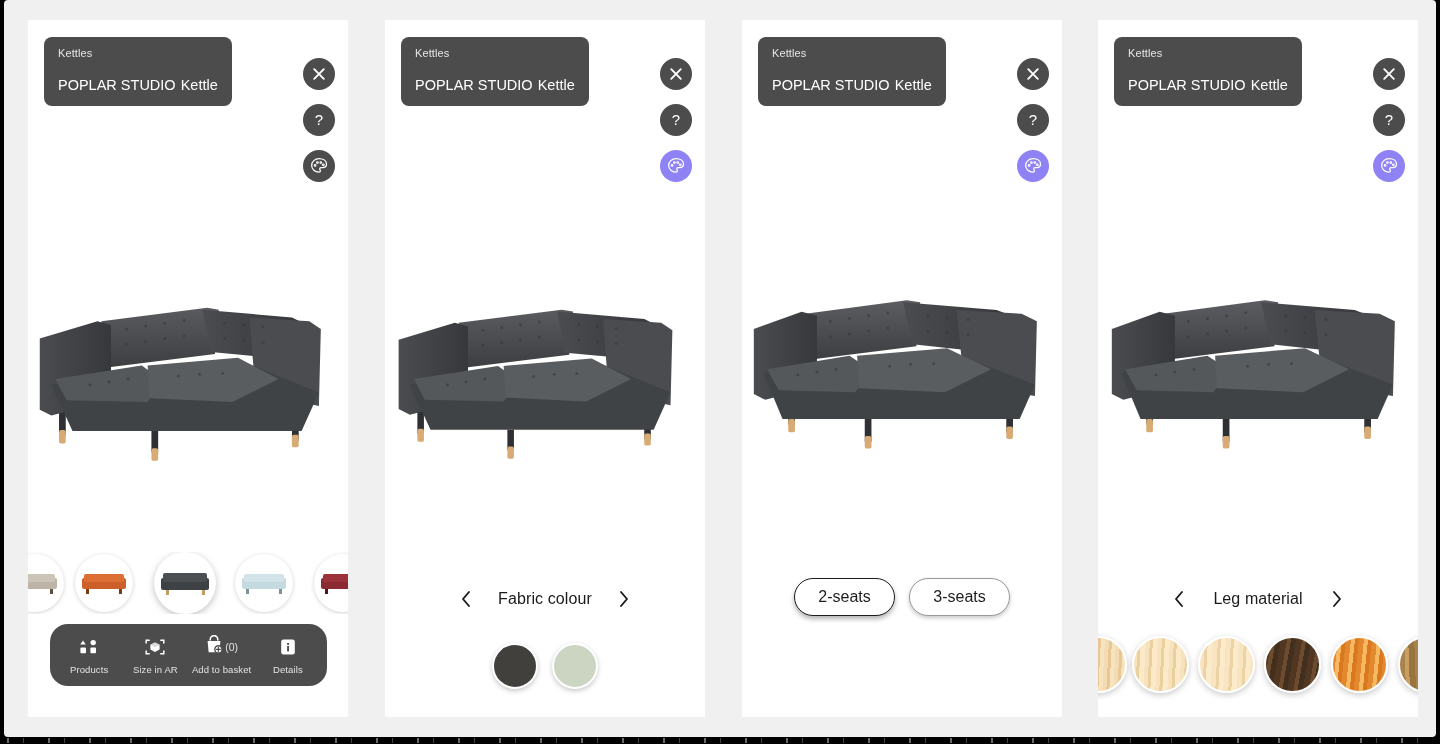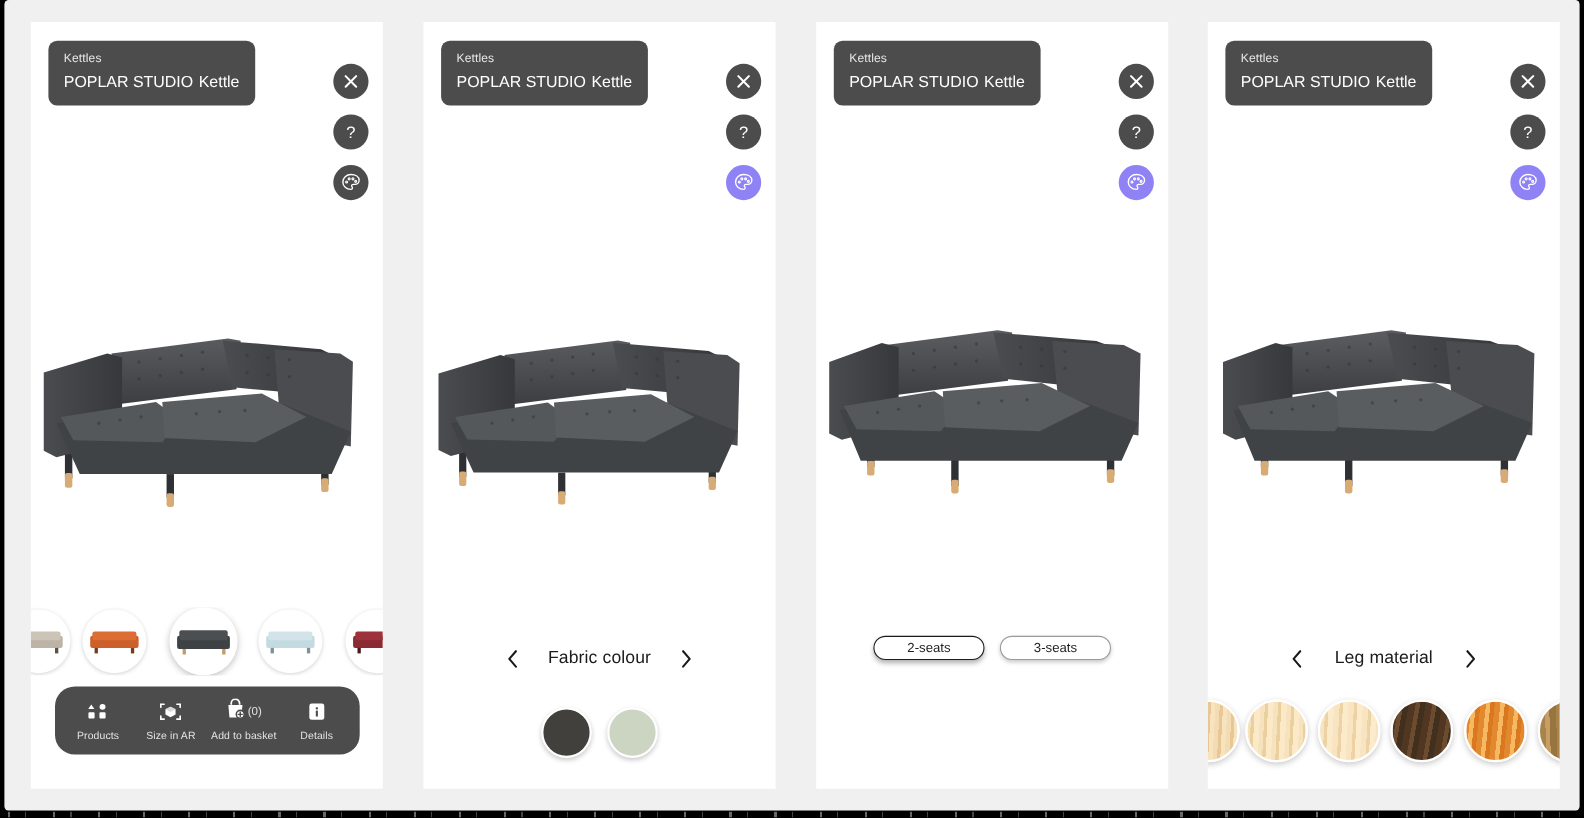--- a/index.html
+++ b/index.html
@@ -70,21 +70,21 @@
   .title-chip .brandline {
     color: #e6e6e6;
     font-size: 11px;
     line-height: 15px;
     letter-spacing: .1px;
   }
   .title-chip .prodline {
     color: #ffffff;
     font-size: 14.5px;
     line-height: 20px;
-    margin-top: 4px;
+    margin-top: 14px;
     white-space: nowrap;
   }
   .title-chip .prodline .sub { margin-left: 5px; }
 
   
   .round-btn {
     position: absolute;
     right: 13px;
     width: 32px; height: 32px;
     border-radius: 50%;
@@ -196,27 +196,27 @@
 
   .size-row {
     margin-top: 18px;
     display: flex;
     align-items: center;
     justify-content: center;
     gap: 14px;
   }
   .pill {
     min-width: 101px;
-    height: 22px;
+    height: 38px;
     border-radius: 20px;
     background: #ffffff;
     border: 1.4px solid #9a9a9a;
     box-shadow: 0 2px 4px rgba(0,0,0,.22);
     display: flex; align-items: center; justify-content: center;
-    font-size: 12px;
+    font-size: 16px;
     color: #1d1d1d;
     cursor: pointer;
   }
   .pill.sel { border-color: #1c1c1c; border-width: 1.8px; box-shadow: 0 3px 5px rgba(0,0,0,.3); }
 
   
   .mat-row {
     position: relative;
     margin-top: 16px;
     height: 70px;

